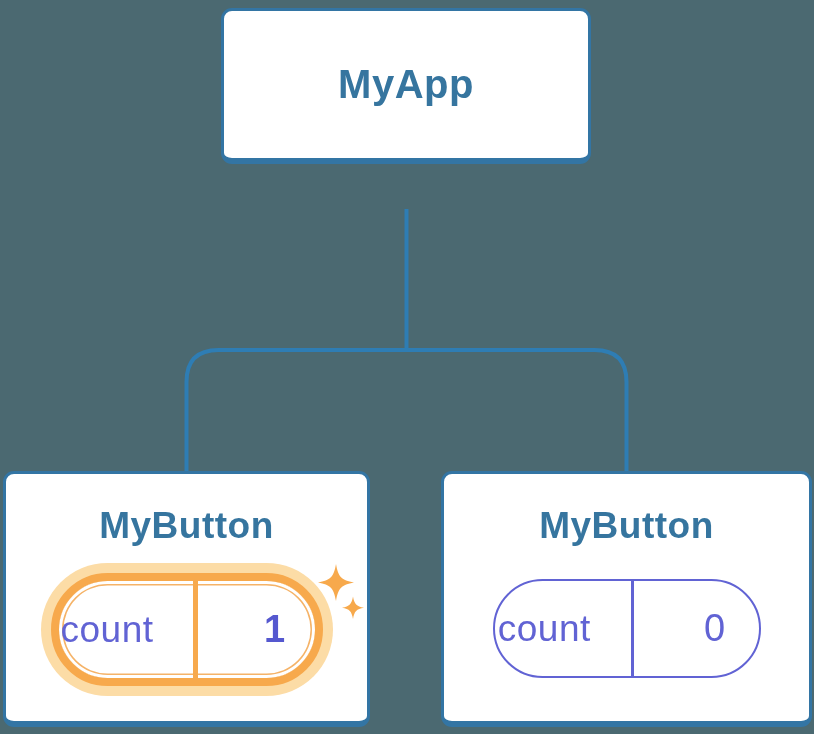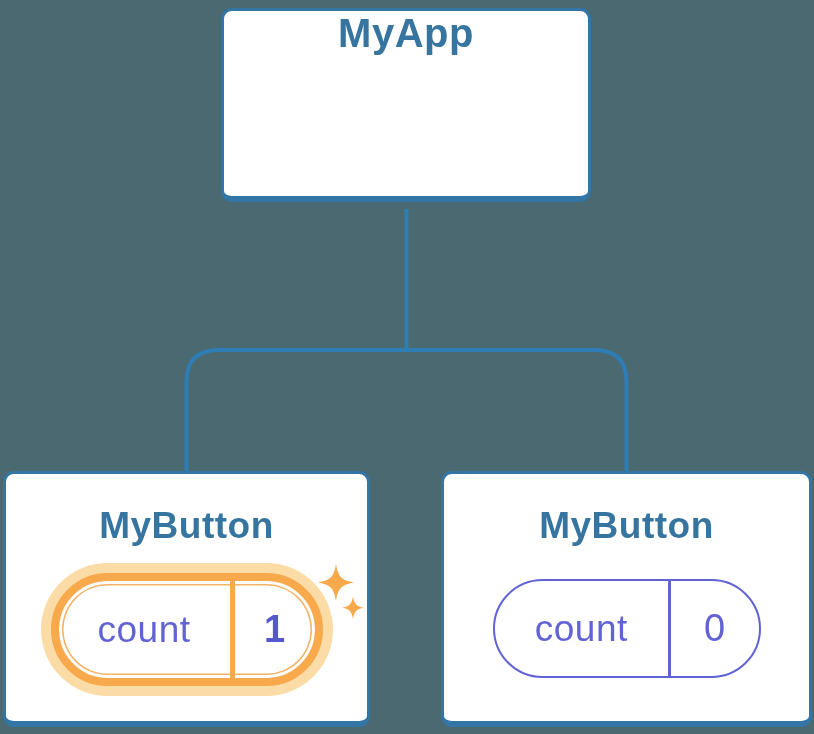--- a/index.html
+++ b/index.html
@@ -42,22 +42,22 @@
     border: 3px solid var(--card-border);
     border-bottom-width: 6px;
     border-radius: 11px;
     z-index: 1;
     display: flex;
     flex-direction: column;
     align-items: center;
   }
   .card.root {
     left: 221px; top: 8px;
-    width: 370px; height: 194px;
-    justify-content: flex-start;
+    width: 370px; height: 156px;
+    justify-content: center;
   }
   .card.child {
     top: 471px;
     width: 367px; height: 256px;
   }
   .card.child.left  { left: 3px; }
   .card.child.right { left: 441px; width: 371px; }
   .card-title {
     color: var(--title);
     font-size: 40px;
@@ -68,20 +68,21 @@
     font-size: 37px;
     margin-top: 31px;
   }
   
   .pill {
     display: flex;
     align-items: stretch;
     border-radius: 999px;
     background: #fff;
     overflow: hidden;
+    gap: 37px;
   }
   .pill.highlighted {
     margin-top: 26px;
     width: 272px;
     height: 113px;
     border: 8px solid var(--orange);
     box-shadow: 0 0 0 10px var(--orange-halo),
                 inset 0 0 0 3px #ffffff,
                 inset 0 0 0 4.5px rgba(243,166,78,0.85);
   }

